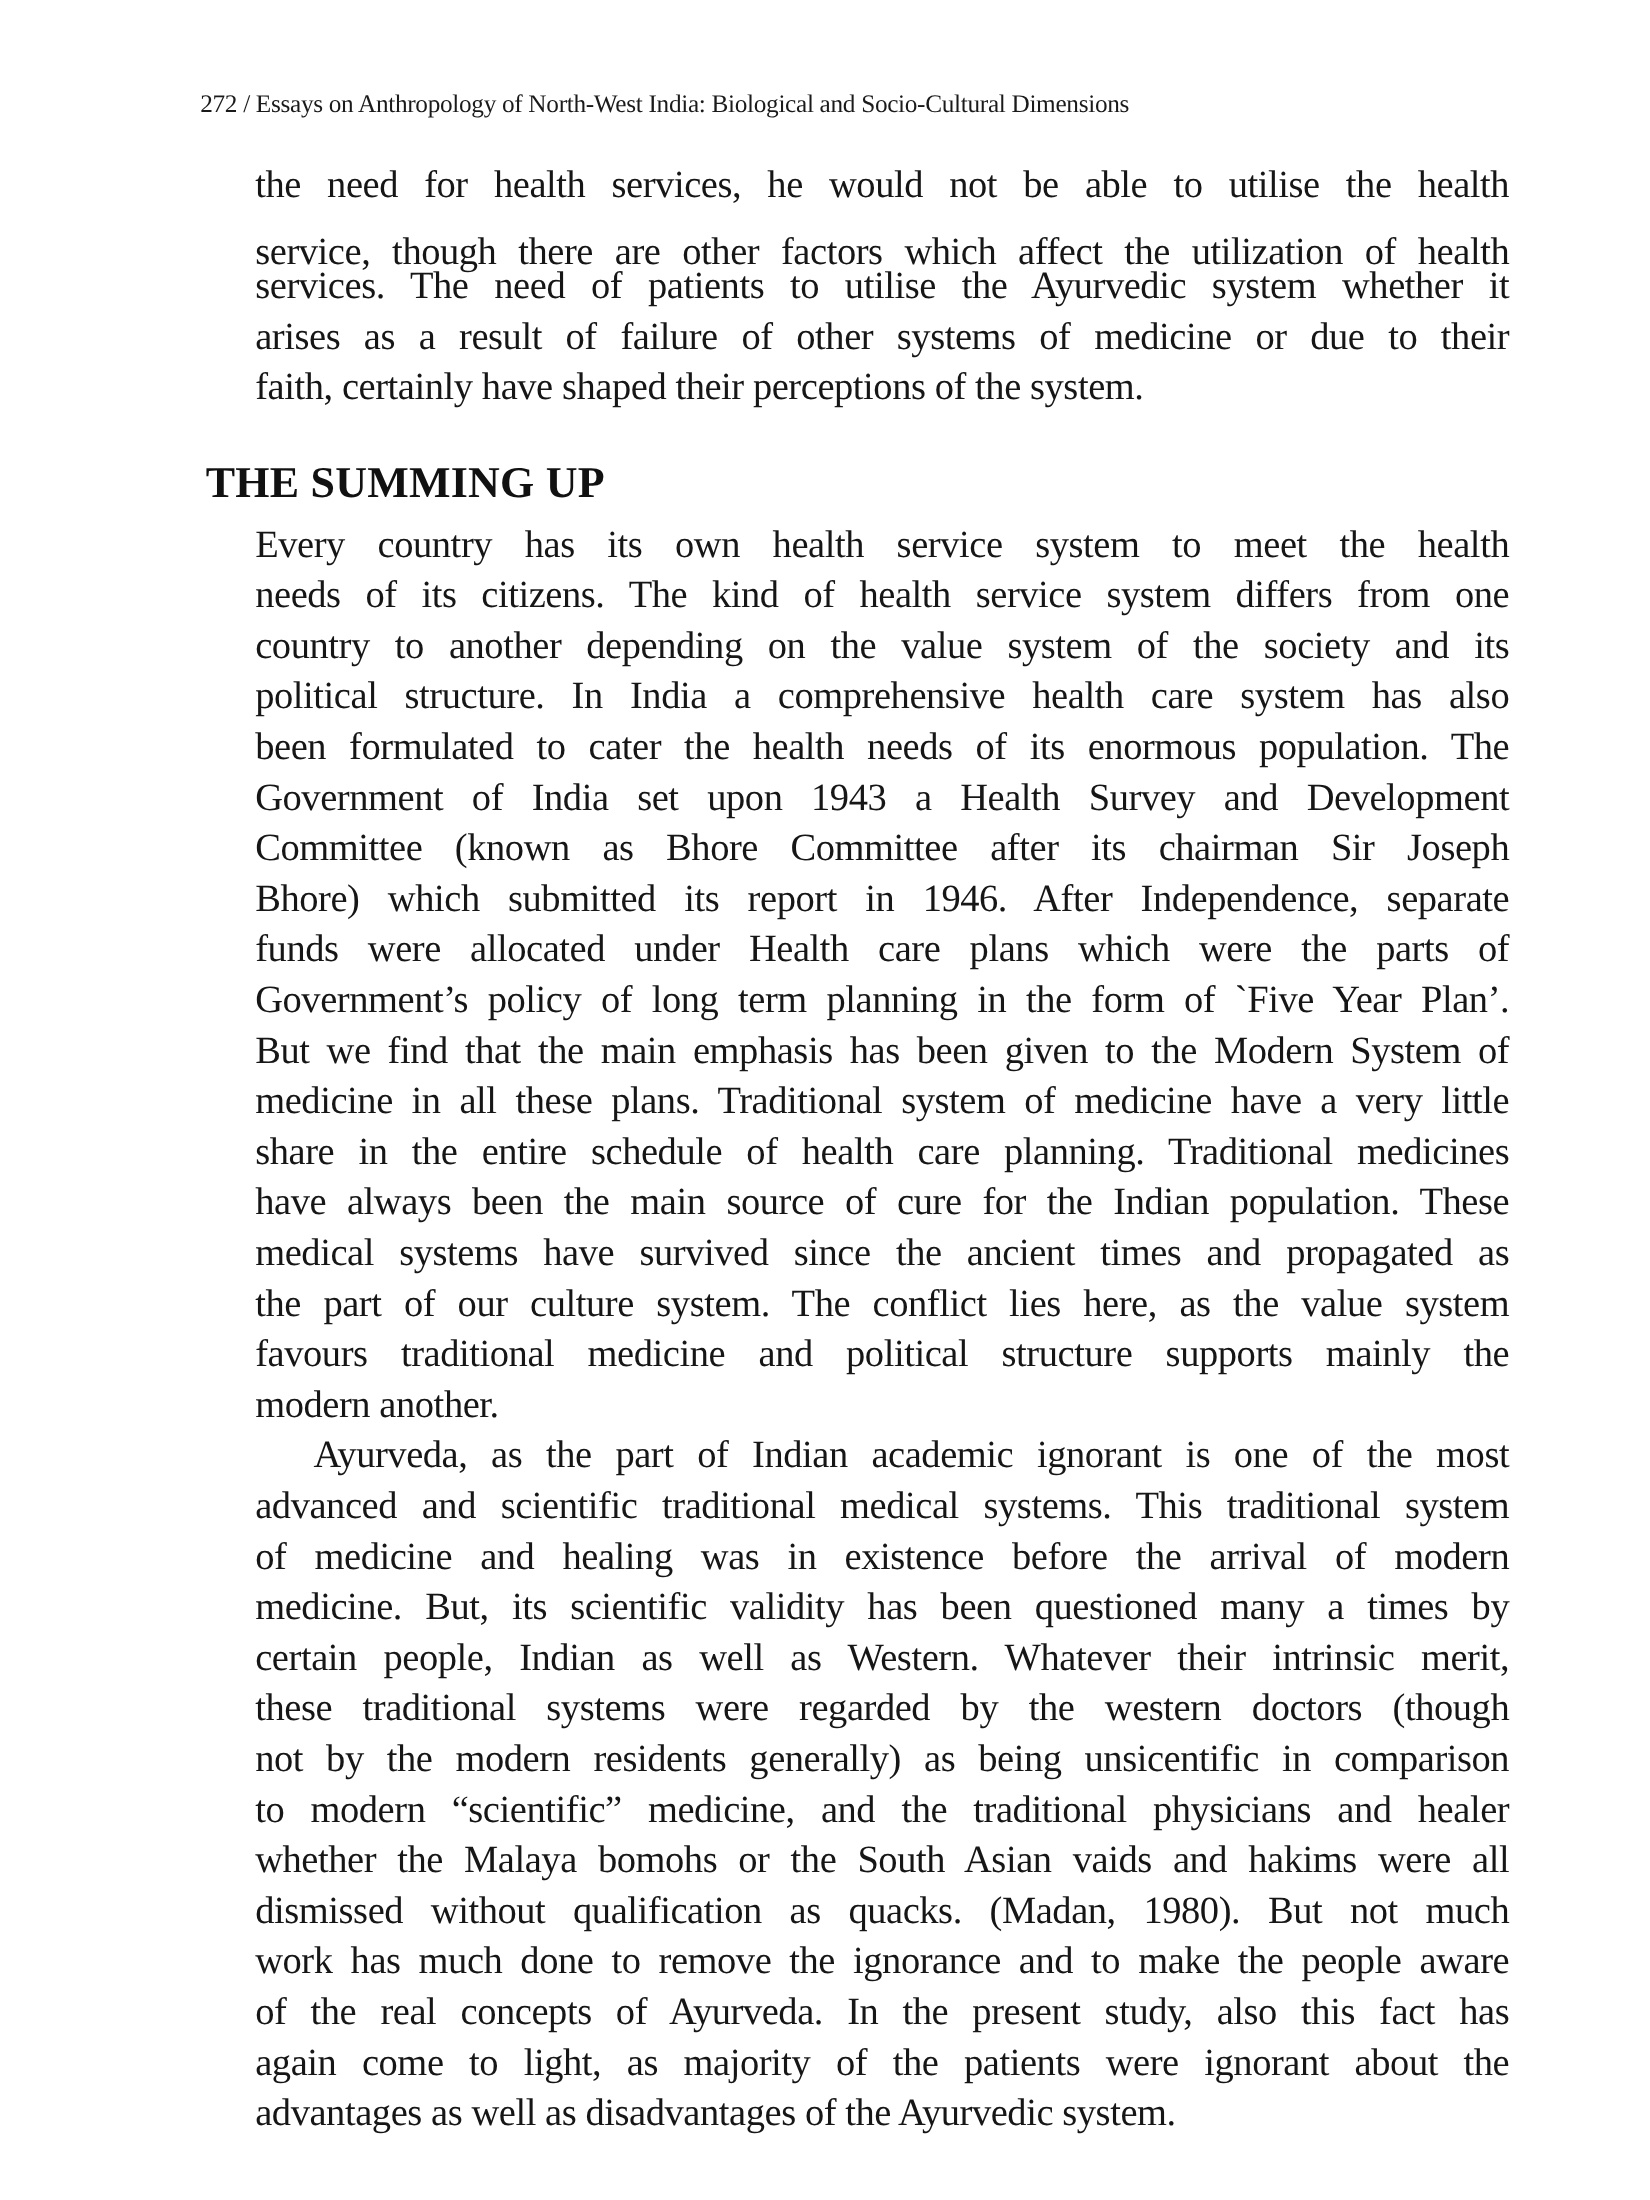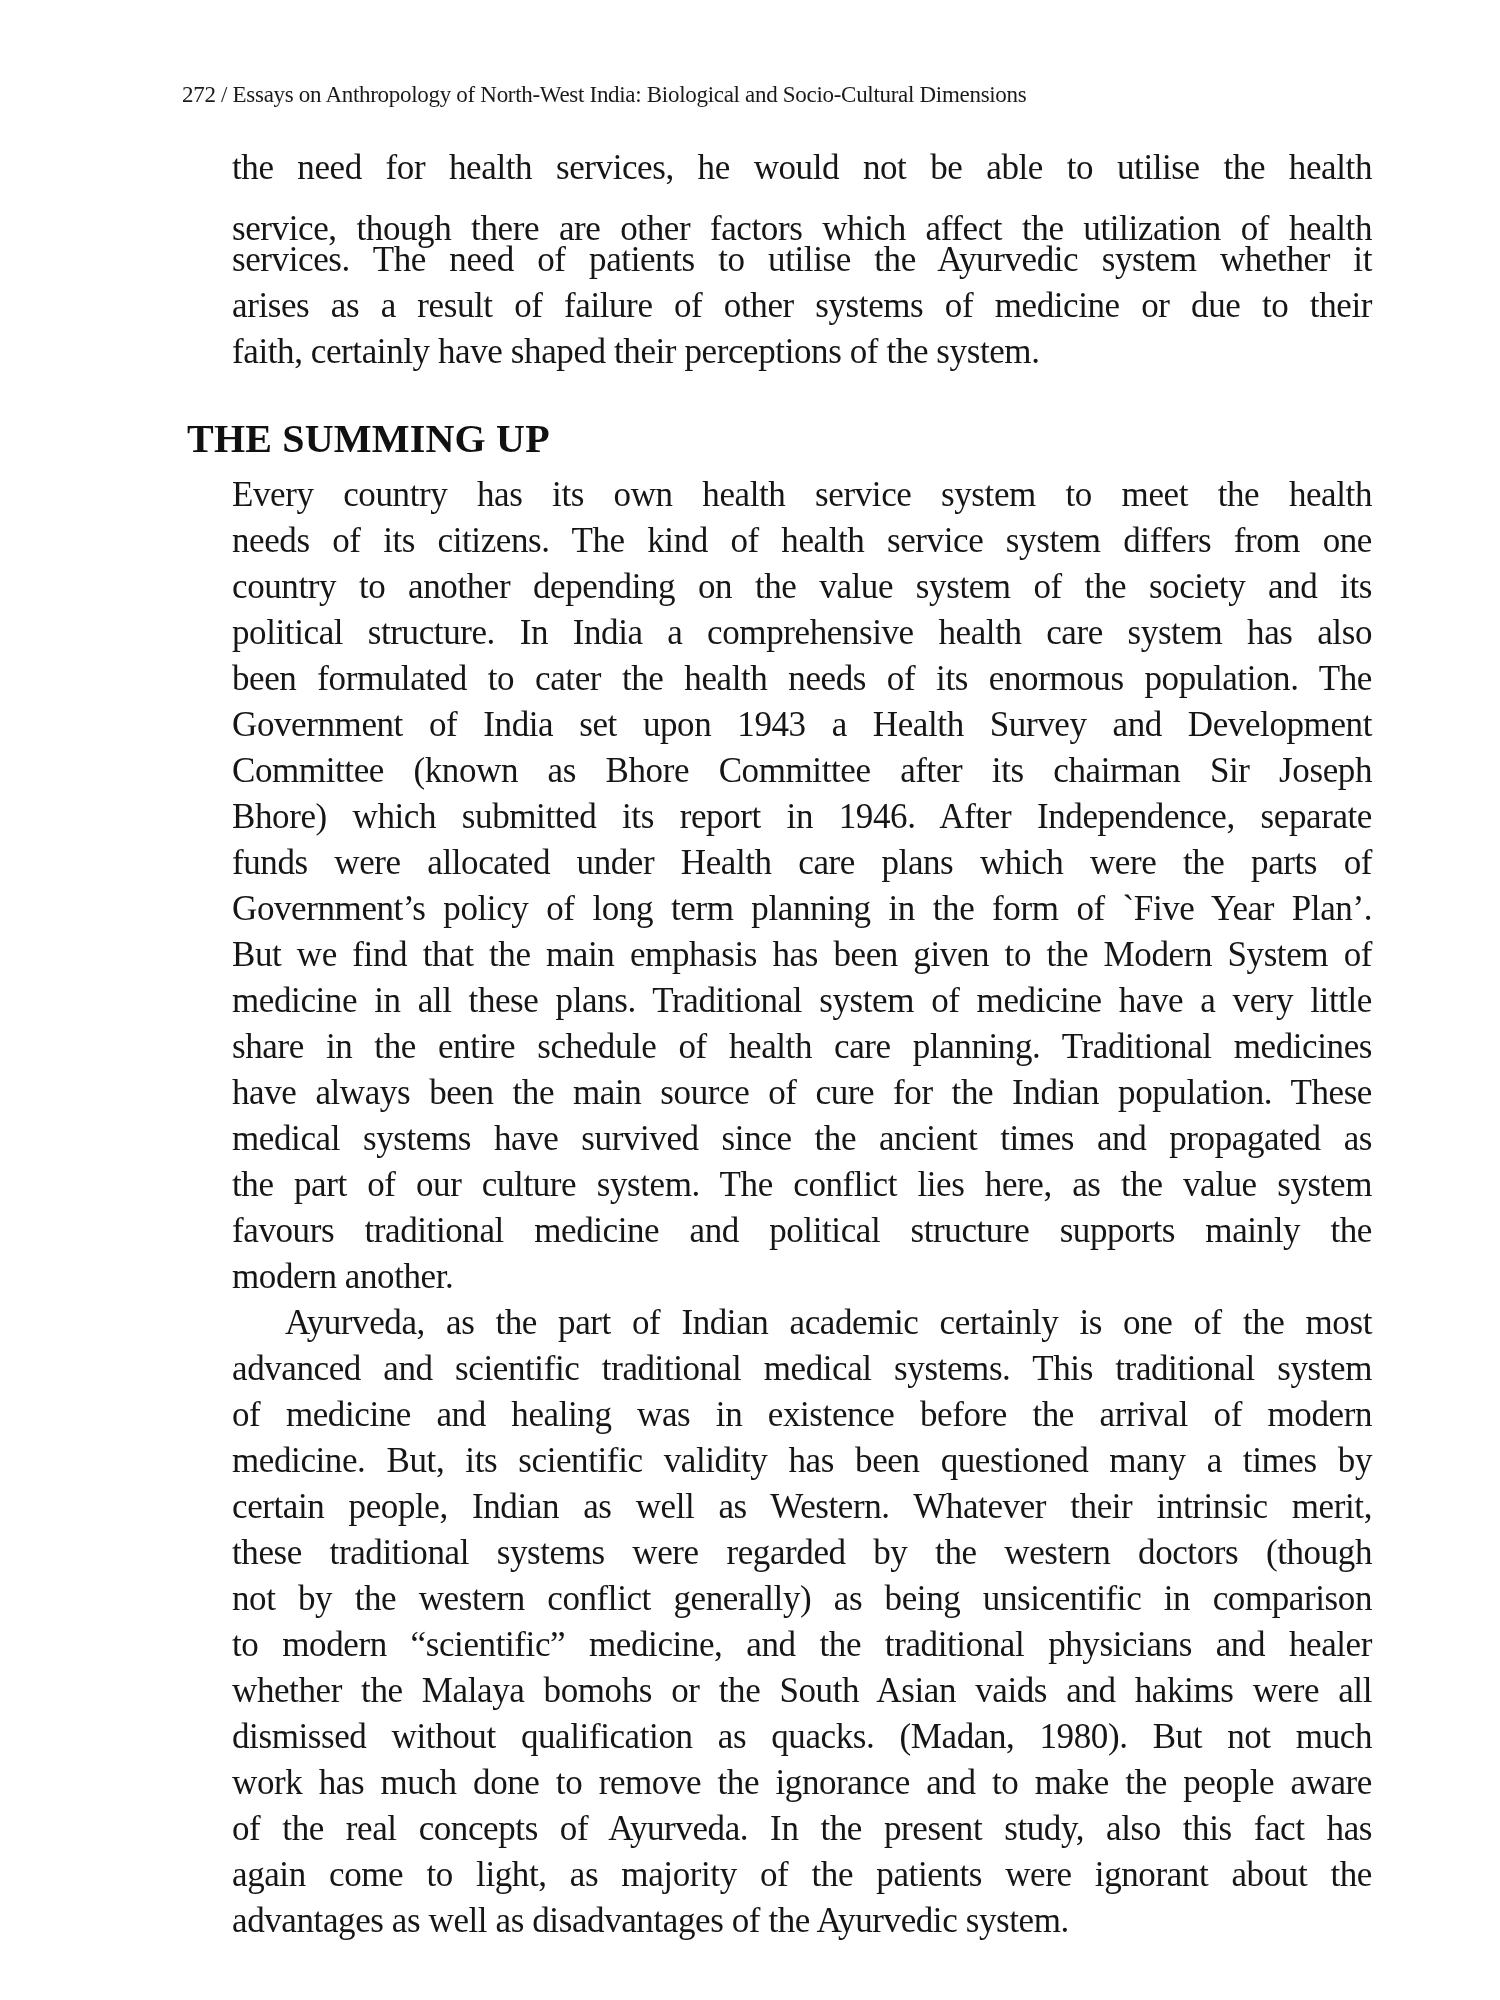--- a/index.html
+++ b/index.html
@@ -89,27 +89,27 @@
   <div class="line" style="top:978px">medicine in all these plans. Traditional system of medicine have a very little</div>
   <div class="line" style="top:1024px">share in the entire schedule of health care planning. Traditional medicines</div>
   <div class="line" style="top:1070px">have always been the main source of cure for the Indian population. These</div>
   <div class="line" style="top:1116px">medical systems have survived since the ancient times and propagated as</div>
   <div class="line" style="top:1162px">the part of our culture system. The conflict lies here, as the value system</div>
   <div class="line" style="top:1208px">favours traditional medicine and political structure supports mainly the</div>
   <div class="line last" style="top:1254px">modern another.</div>
 </div>
 
 <div>
-  <div class="line indent" style="top:1300px">Ayurveda, as the part of Indian academic certainly is one of the most</div>
+  <div class="line indent" style="top:1300px">Ayurveda, as the part of Indian academic ignorant is one of the most</div>
   <div class="line" style="top:1346px">advanced and scientific traditional medical systems. This traditional system</div>
   <div class="line" style="top:1392px">of medicine and healing was in existence before the arrival of modern</div>
   <div class="line" style="top:1438px">medicine. But, its scientific validity has been questioned many a times by</div>
   <div class="line" style="top:1484px">certain people, Indian as well as Western. Whatever their intrinsic merit,</div>
   <div class="line" style="top:1530px">these traditional systems were regarded by the western doctors (though</div>
-  <div class="line" style="top:1576px">not by the western conflict generally) as being unsicentific in comparison</div>
+  <div class="line" style="top:1576px">not by the modern residents generally) as being unsicentific in comparison</div>
   <div class="line" style="top:1622px">to modern “scientific” medicine, and the traditional physicians and healer</div>
   <div class="line" style="top:1668px">whether the Malaya bomohs or the South Asian vaids and hakims were all</div>
   <div class="line" style="top:1714px">dismissed without qualification as quacks. (Madan, 1980). But not much</div>
   <div class="line" style="top:1760px">work has much done to remove the ignorance and to make the people aware</div>
   <div class="line" style="top:1806px">of the real concepts of Ayurveda. In the present study, also this fact has</div>
   <div class="line" style="top:1852px">again come to light, as majority of the patients were ignorant about the</div>
   <div class="line last" style="top:1898px">advantages as well as disadvantages of the Ayurvedic system.</div>
 </div>
 
 </body></html>

